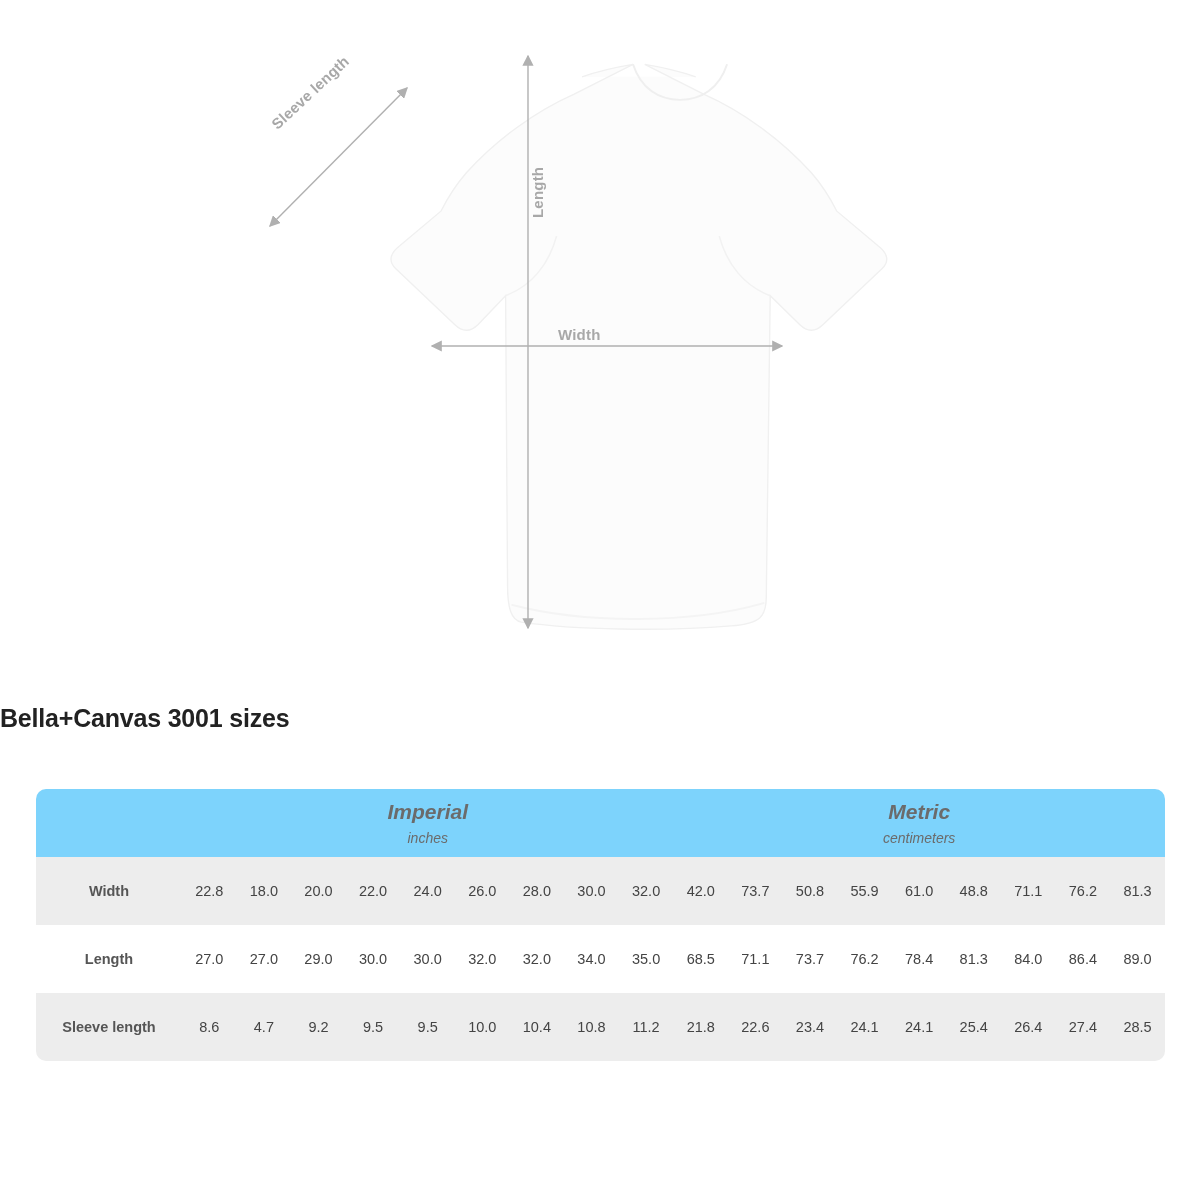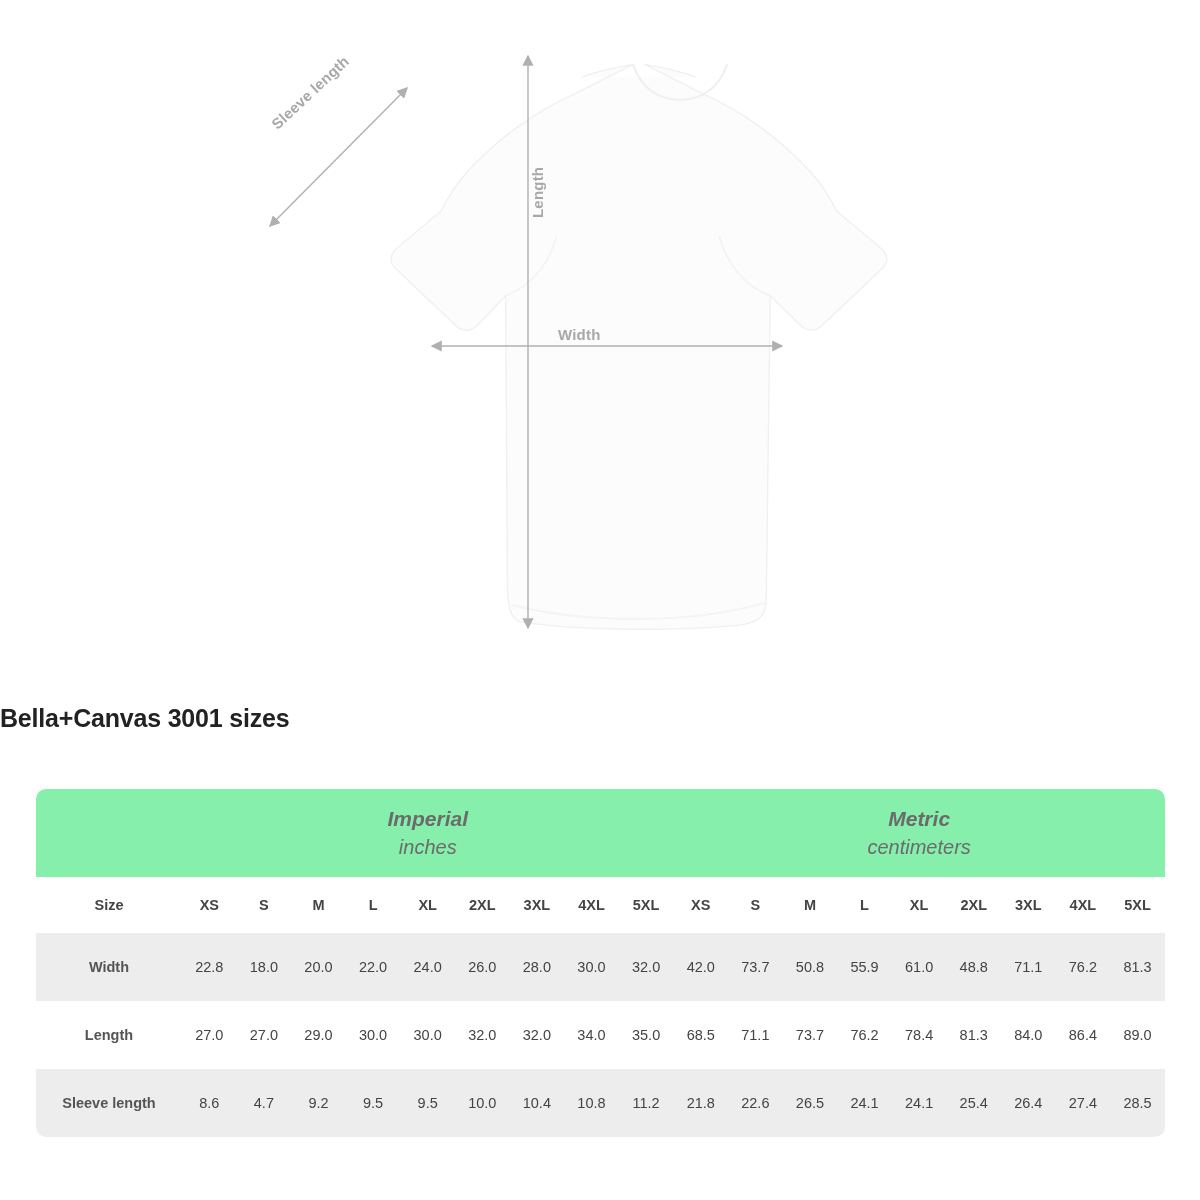--- a/index.html
+++ b/index.html
@@ -109,32 +109,32 @@
   table.size-table th {
     padding: 0;
     text-align: center;
     vertical-align: middle;
     font-size: 14.5px;
     color: #444444;
     border: none;
   }
 
   .unit-row td {
-    background: #86efac;
-    height: 88px;
+    background: #7dd3fc;
+    height: 68px;
   }
   .unit-name {
     font-size: 21px;
     font-style: italic;
     font-weight: bold;
     color: #6b6b6b;
     line-height: 1.1;
   }
   .unit-sub {
-    font-size: 20px;
+    font-size: 14px;
     font-style: italic;
     color: #6b6b6b;
     margin-top: 6px;
   }
 
   .head-row td {
     background: #ffffff;
     height: 56px;
     font-weight: bold;
     color: #555555;
@@ -262,41 +262,20 @@
           <td colspan="9">
             <div class="unit-name">Imperial</div>
             <div class="unit-sub">inches</div>
           </td>
           <td colspan="9">
             <div class="unit-name">Metric</div>
             <div class="unit-sub">centimeters</div>
           </td>
         </tr>
 
-        <tr class="head-row">
-          <td class="rowlabel">Size</td>
-          <td>XS</td>
-          <td>S</td>
-          <td>M</td>
-          <td>L</td>
-          <td>XL</td>
-          <td>2XL</td>
-          <td>3XL</td>
-          <td>4XL</td>
-          <td>5XL</td>
-          <td>XS</td>
-          <td>S</td>
-          <td>M</td>
-          <td>L</td>
-          <td>XL</td>
-          <td>2XL</td>
-          <td>3XL</td>
-          <td>4XL</td>
-          <td>5XL</td>
-        </tr>
 
         <tr class="data-row shade">
           <td class="rowlabel">Width</td>
           <td>22.8</td>
           <td>18.0</td>
           <td>20.0</td>
           <td>22.0</td>
           <td>24.0</td>
           <td>26.0</td>
           <td>28.0</td>
@@ -341,21 +320,21 @@
           <td>4.7</td>
           <td>9.2</td>
           <td>9.5</td>
           <td>9.5</td>
           <td>10.0</td>
           <td>10.4</td>
           <td>10.8</td>
           <td>11.2</td>
           <td>21.8</td>
           <td>22.6</td>
-          <td>26.5</td>
+          <td>23.4</td>
           <td>24.1</td>
           <td>24.1</td>
           <td>25.4</td>
           <td>26.4</td>
           <td>27.4</td>
           <td>28.5</td>
         </tr>
       </tbody>
     </table>
   </div>

